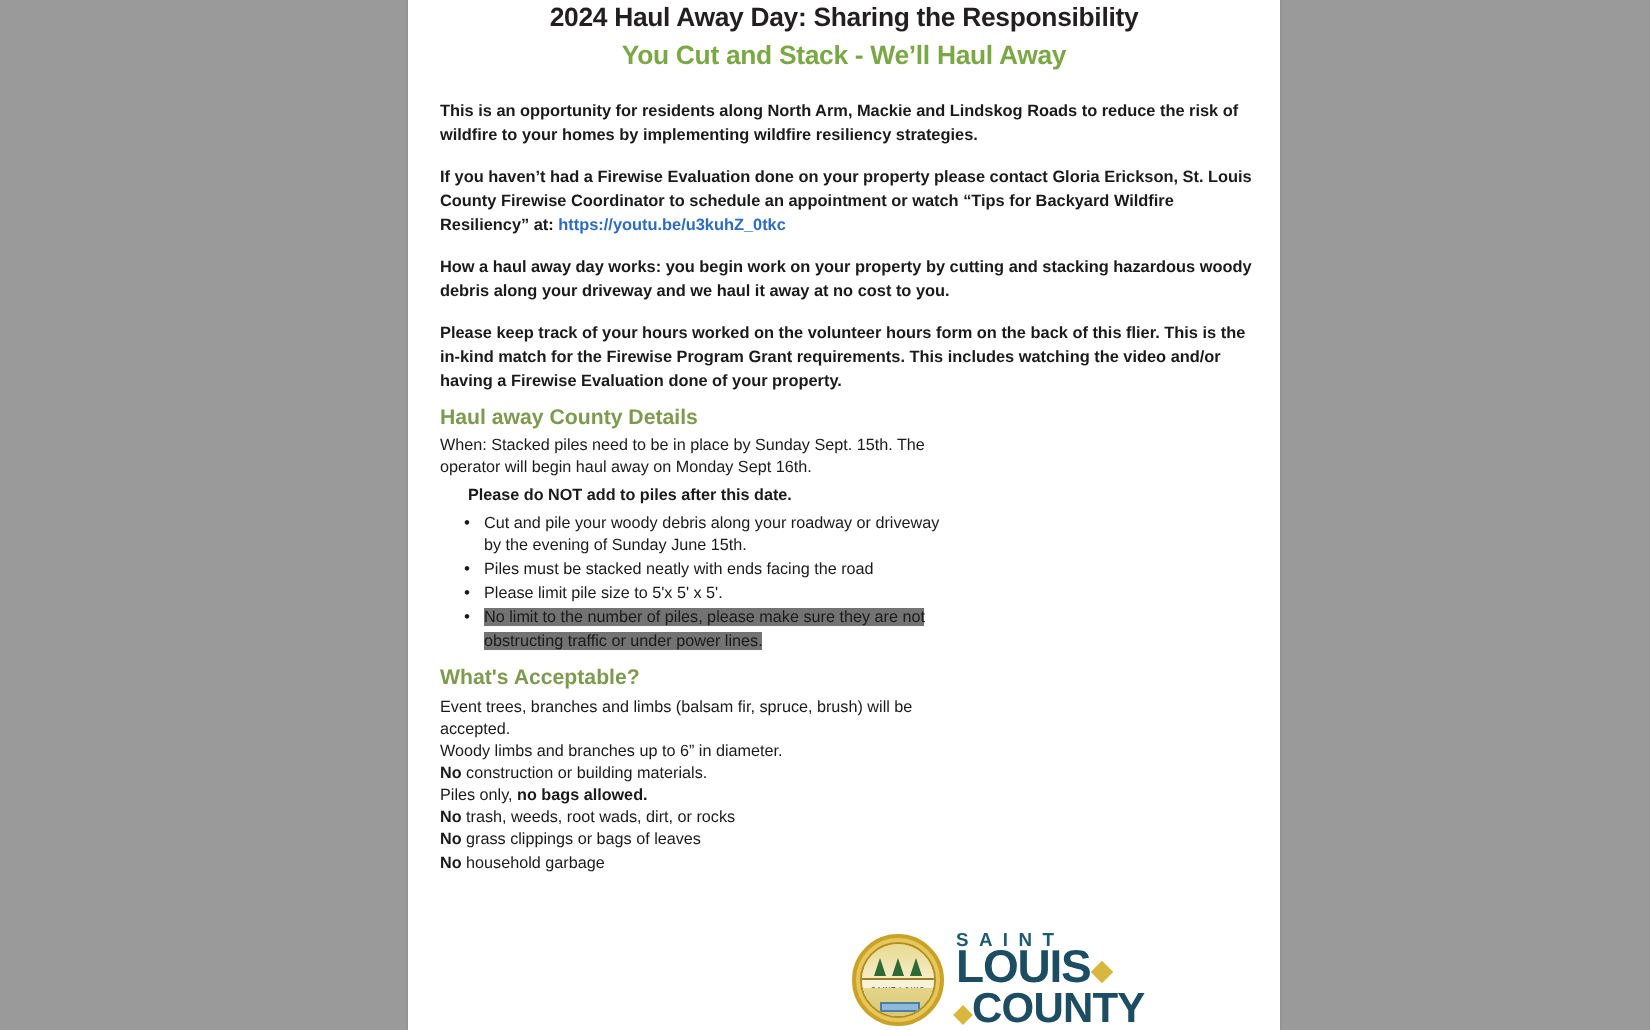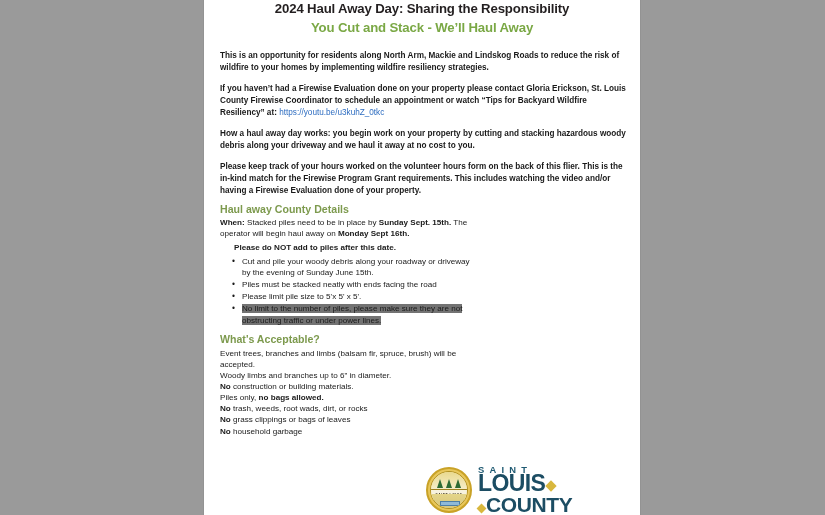--- a/index.html
+++ b/index.html
@@ -55,41 +55,41 @@
     font-weight: bold;
     color: #1a1a1a;
     line-height: 1.42;
     margin-top: 0;
     margin-bottom: 0;
   }
   .spacer-10 { height: 10px; }
   .spacer-13 { height: 13px; }
   .link {
     color: #2d6cc0;
-    font-weight: normal;
+    font-weight: bold;
     text-decoration: none;
     margin-top: 28px;
   }
   .sect-head {
     color: #7d9a4e;
     font-size: 10.6px;
     font-weight: bold;
     margin: 7px 0 2px 0;
     line-height: 1.2;
   }
   .col-left {
     width: 256px;
   }
   .reg {
     font-size: 8.1px;
     color: #1a1a1a;
     line-height: 1.35;
     margin: 0;
   }
-  .reg b { font-weight: bold; }
+  .reg b { font-weight: normal; }
   .indent-note {
     font-size: 8.1px;
     font-weight: bold;
     color: #1a1a1a;
     margin: 3px 0 0 14px;
     line-height: 1.35;
   }
   ul.guides {
     margin: 2px 0 0 0;
     padding-left: 22px;

